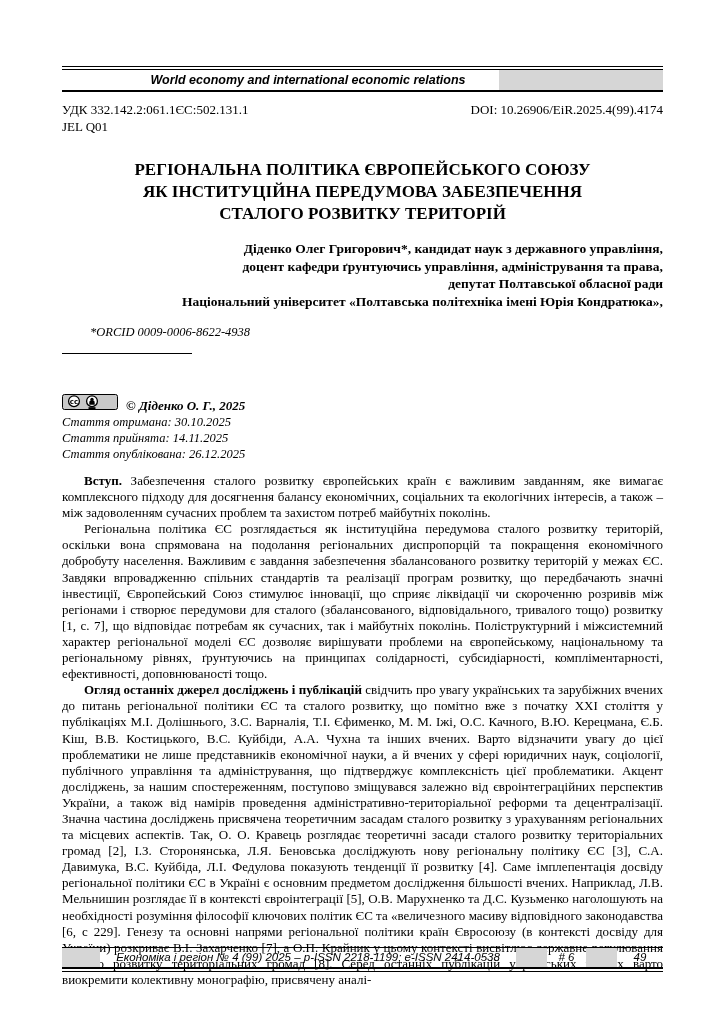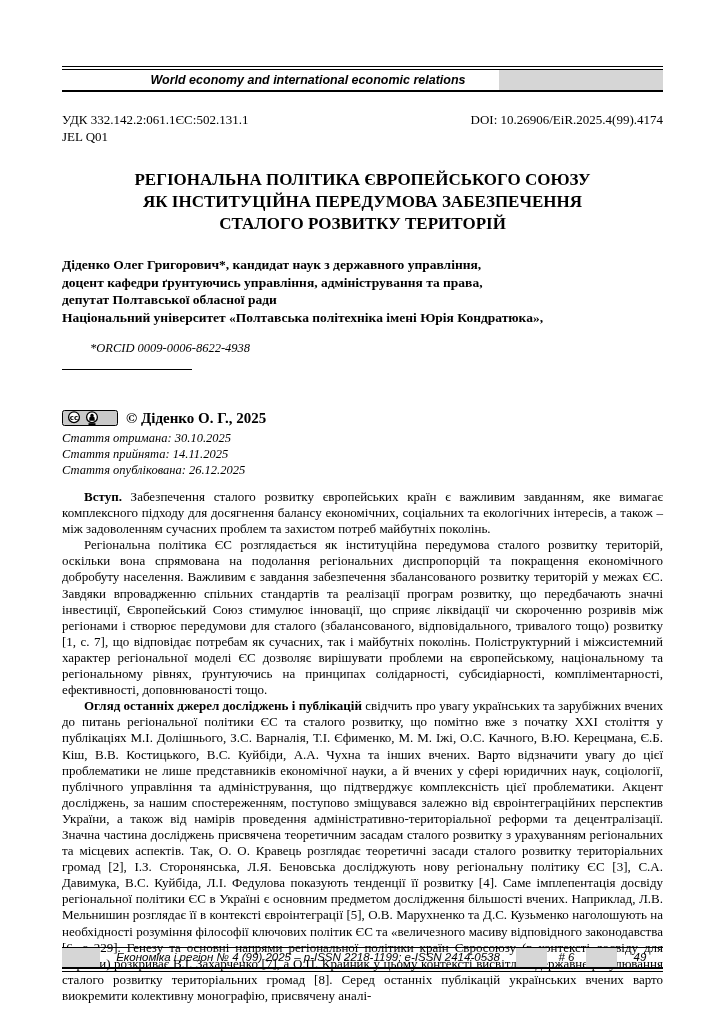--- a/index.html
+++ b/index.html
@@ -16,33 +16,33 @@
     height:20px;align-items:center;
   }
   .rh-text{
     width:437px;box-sizing:border-box;padding-left:55px;text-align:center;
     font-family:"Liberation Sans", sans-serif;font-weight:bold;font-style:italic;
     font-size:12.5px;white-space:nowrap;
   }
   .rh-gray{width:164px;height:20px;background:#d6d6d6;}
 
   
-  .meta{margin-top:19px;font-size:13px;line-height:17px;}
+  .meta{margin-top:9px;font-size:13px;line-height:17px;}
   .meta-row{display:flex;justify-content:space-between;}
 
   
   .title{margin-top:24px;text-align:center;font-weight:bold;font-size:17px;line-height:22px;}
-  .authors{margin-top:21px;text-align:left;font-weight:bold;font-size:13.5px;line-height:17.5px;}
+  .authors{margin-top:15px;text-align:right;font-weight:bold;font-size:13.5px;line-height:17.5px;}
 
   .orcid{margin-top:15px;font-style:italic;font-size:12.5px;margin-left:28px;}
 
   .license{margin-top:13px;}
   .license-rule{width:130px;border-top:1px solid #000;margin-bottom:3px;}
-  .license-row{display:flex;align-items:flex-start;gap:8px;margin-top:40px;}
-  .copyright{font-weight:bold;font-size:15px;}
+  .license-row{display:flex;align-items:flex-end;gap:8px;margin-top:40px;}
+  .copyright{font-weight:bold;font-style:italic;font-size:13px;}
 
   .dates{font-style:italic;font-size:12.5px;line-height:16px;}
 
   
   .body-text{margin-top:11px;font-size:13px;line-height:16.1px;text-align:justify;}
   .body-text p{margin:0;text-indent:22px;}
 
   
   .footer{position:absolute;left:62px;top:947px;width:601px;}
   .f-band{

